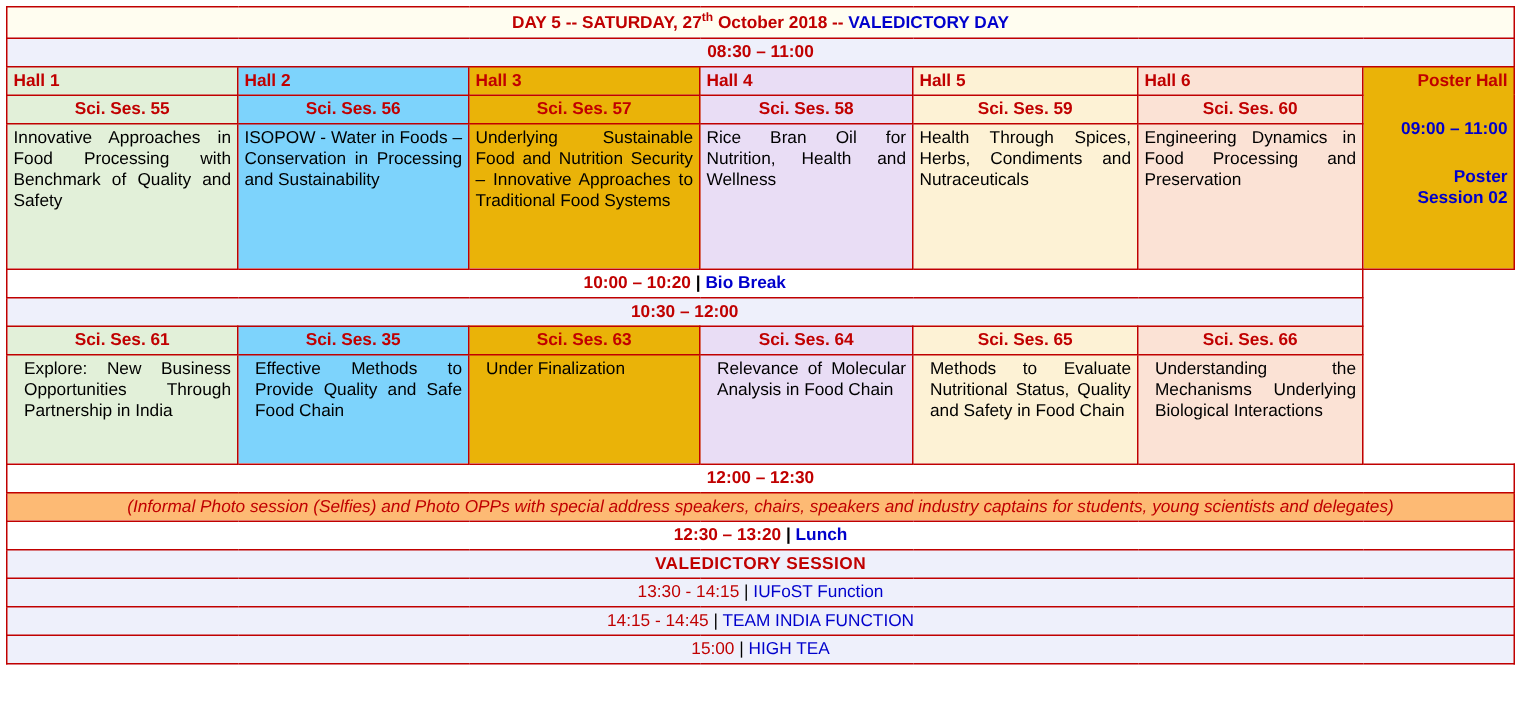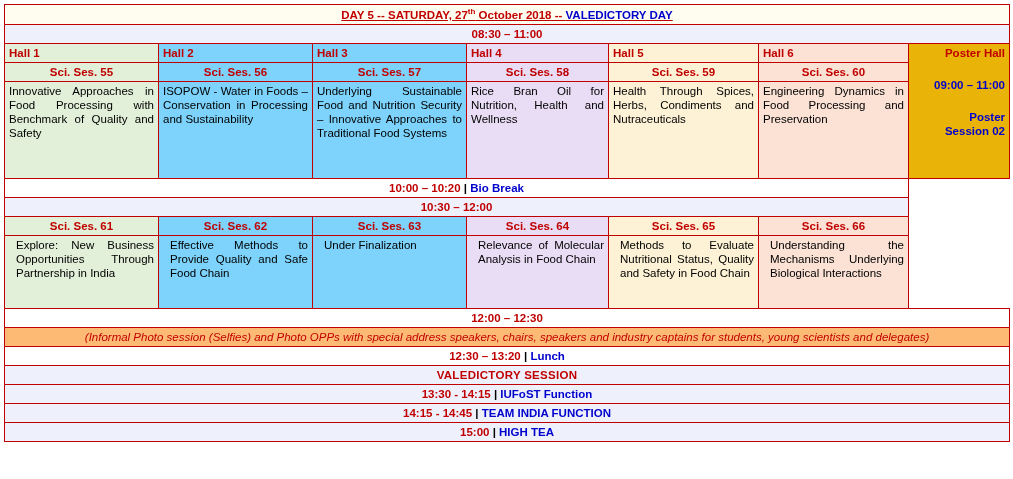--- a/index.html
+++ b/index.html
@@ -21,21 +21,20 @@
     font-size:11.5px;
     line-height:1.22;
   }
   .c-title{
     text-align:center;
     background:#fffdf0;
     font-weight:bold;
     font-size:13px;
     color:#c00000;
     padding:3px 0;
-    text-decoration:underline;
   }
   .c-title .blue{color:#0000cc;}
   .c-title sup{font-size:8px;}
   .timebar{
     text-align:center;
     background:#eef0fb;
     font-weight:bold;
     font-size:13px;
     color:#c00000;
     padding:3px 0;
@@ -56,21 +55,21 @@
   }
   .body-cell{
     text-align:justify;
     text-align-last:left;
     color:#000000;
     height:92px;
   }
   .body-cell.short{height:68px;padding-left:11px;}
   .h1{background:#e2f0d9;}
   .h2{background:#7dd3fc;}
-  .h3{background:#7dd3fc;}
+  .h3{background:#eab308;}
   .h4{background:#e9ddf5;}
   .h5{background:#fdf2d5;}
   .h6{background:#fbe2d5;}
   .poster{
     background:#eab308;
     text-align:right;
     vertical-align:middle;
     font-weight:bold;
     font-size:11.5px;
     color:#c00000;
@@ -110,21 +109,21 @@
     background:#eef0fb;
     font-weight:bold;
     font-size:15px;
     color:#c00000;
     letter-spacing:.3px;
     padding:4px 0;
   }
   .sessionbar{
     text-align:center;
     background:#eef0fb;
-    font-weight:bold;
+    font-weight:normal;
     font-size:13px;
     color:#c00000;
     padding:3px 0;
   }
   .sessionbar .blue{color:#0000cc;}
   .sessionbar .sep{color:#000000;}
 </style>
 </head>
 <body>
 
@@ -189,21 +188,21 @@
       <span>10:00 – 10:20</span><span class="sep"> | </span><span class="blue">Bio Break</span>
     </td>
   </tr>
 
   <tr>
     <td class="timebar" colspan="6">10:30 – 12:00</td>
   </tr>
 
   <tr>
     <td class="seshdr h1">Sci. Ses. 61</td>
-    <td class="seshdr h2">Sci. Ses. 62</td>
+    <td class="seshdr h2">Sci. Ses. 35</td>
     <td class="seshdr h3">Sci. Ses. 63</td>
     <td class="seshdr h4">Sci. Ses. 64</td>
     <td class="seshdr h5">Sci. Ses. 65</td>
     <td class="seshdr h6">Sci. Ses. 66</td>
   </tr>
 
   <tr>
     <td class="body-cell short h1">Explore: New Business Opportunities Through Partnership in India</td>
     <td class="body-cell short h2">Effective Methods to Provide Quality and Safe Food Chain</td>
     <td class="body-cell short h3">Under Finalization</td>

